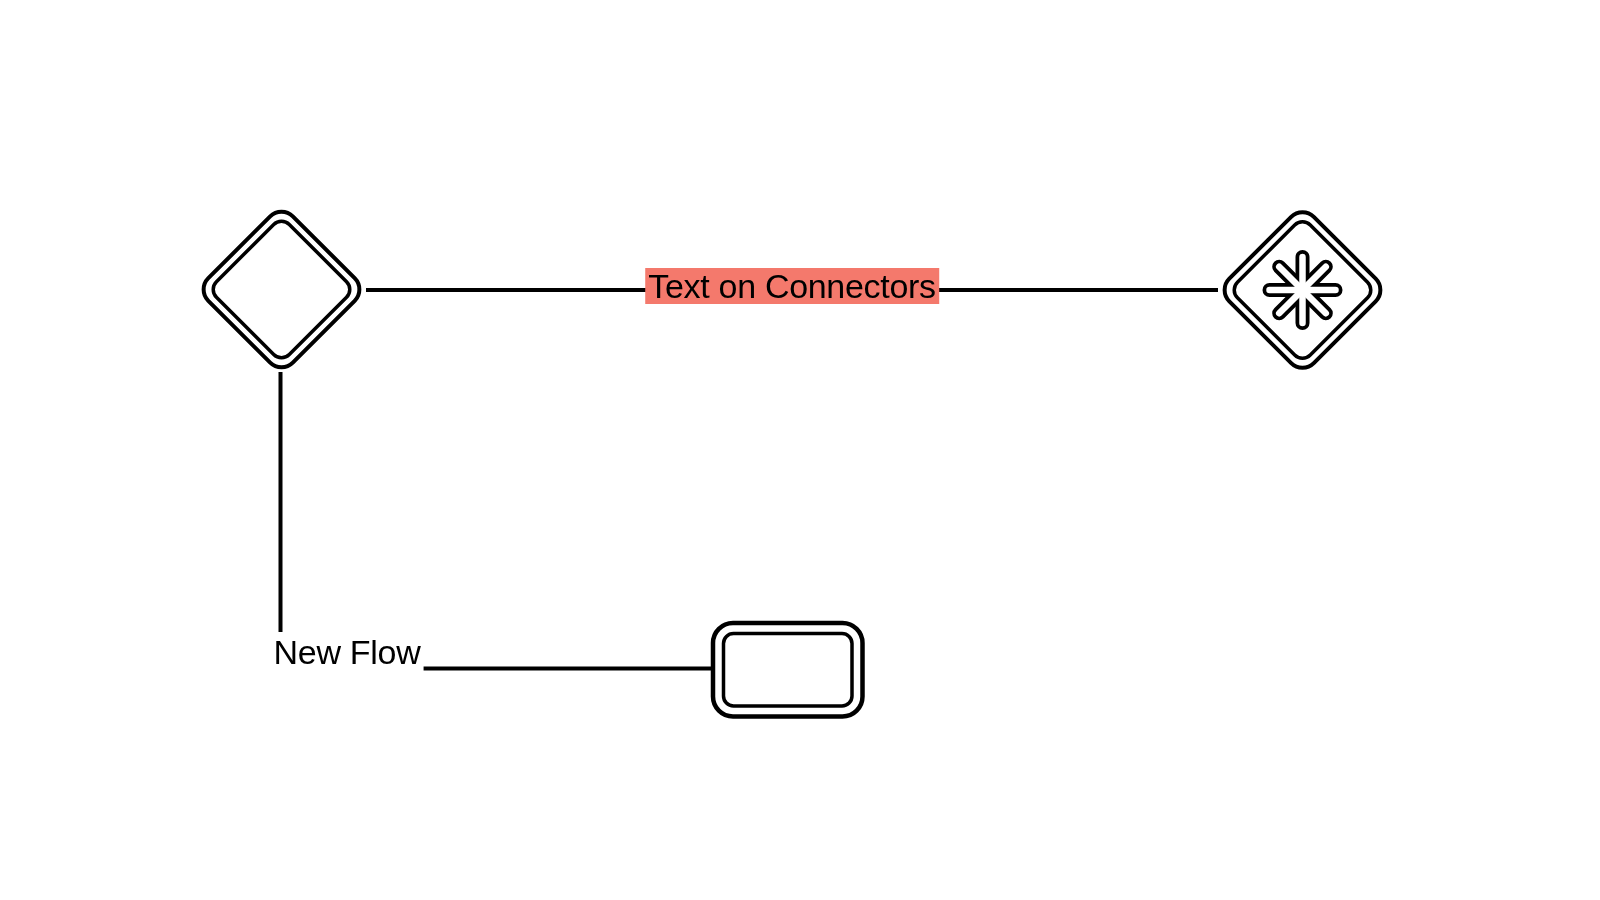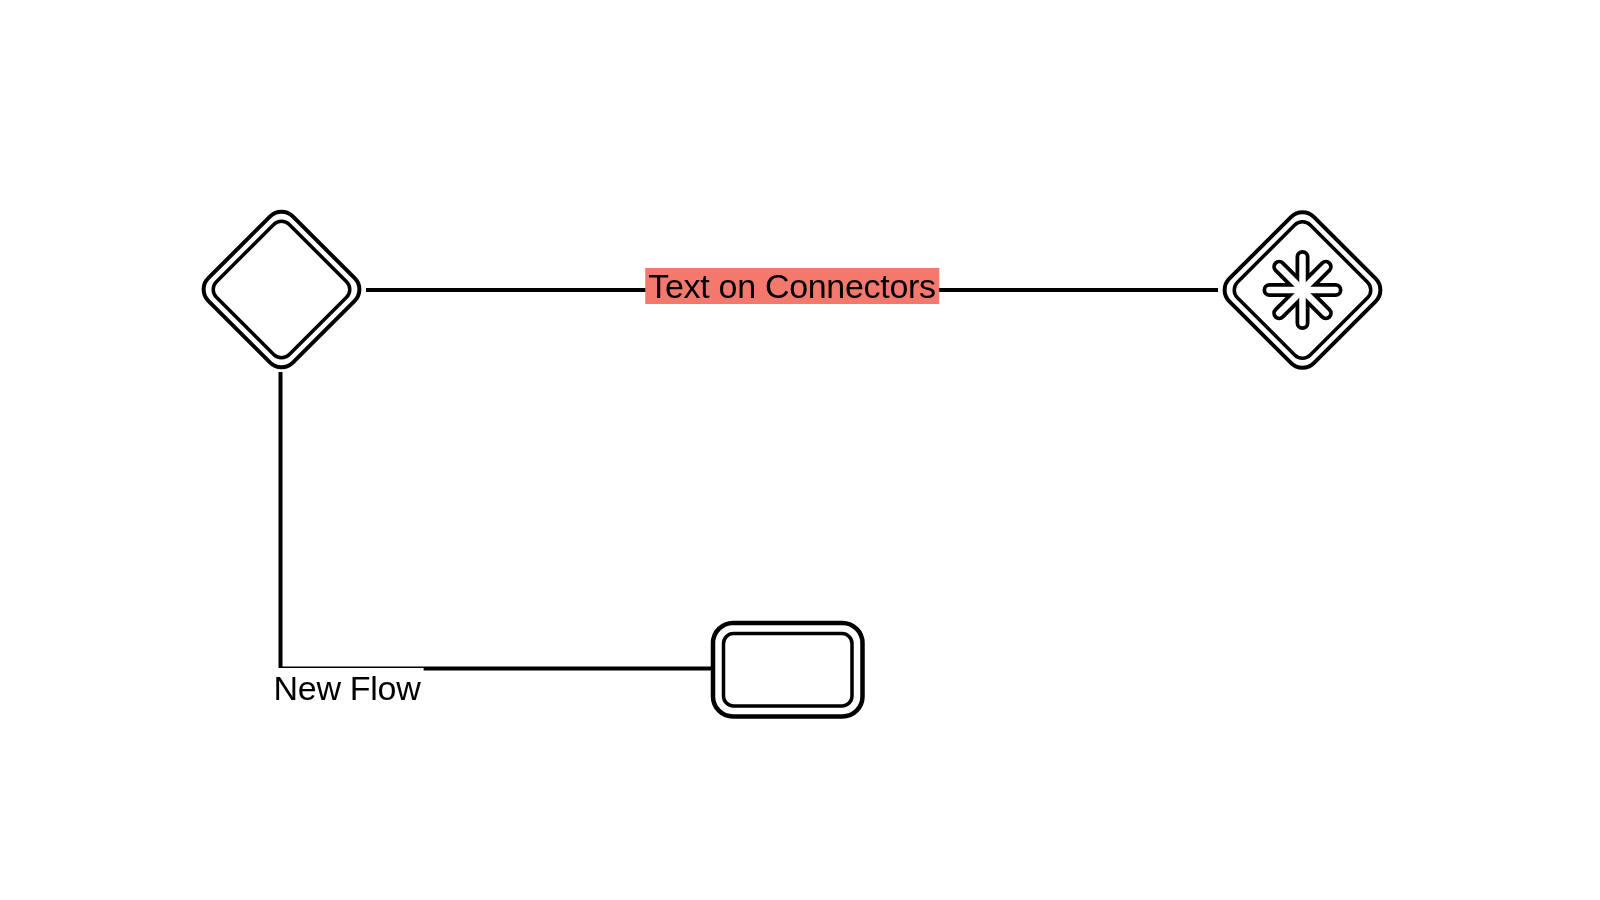--- a/index.html
+++ b/index.html
@@ -81,15 +81,15 @@
     </g>
 
     <g>
       <rect x="713" y="623" width="149.5" height="93.5" rx="20" ry="20" fill="#ffffff" stroke="#000000" stroke-width="4.5"></rect>
       <rect x="723.5" y="633.5" width="128.5" height="72.5" rx="10" ry="10" fill="#ffffff" stroke="#000000" stroke-width="3.5"></rect>
     </g>
   </svg>
 
   <div class="conn-label highlight" style="left: 792px; top: 286px;">Text on Connectors</div>
 
-  <div class="conn-label plain" style="left: 347px; top: 688px;">New Flow</div>
+  <div class="conn-label plain" style="left: 347px; top: 652px;">New Flow</div>
 
 </div>
 
 </body></html>

